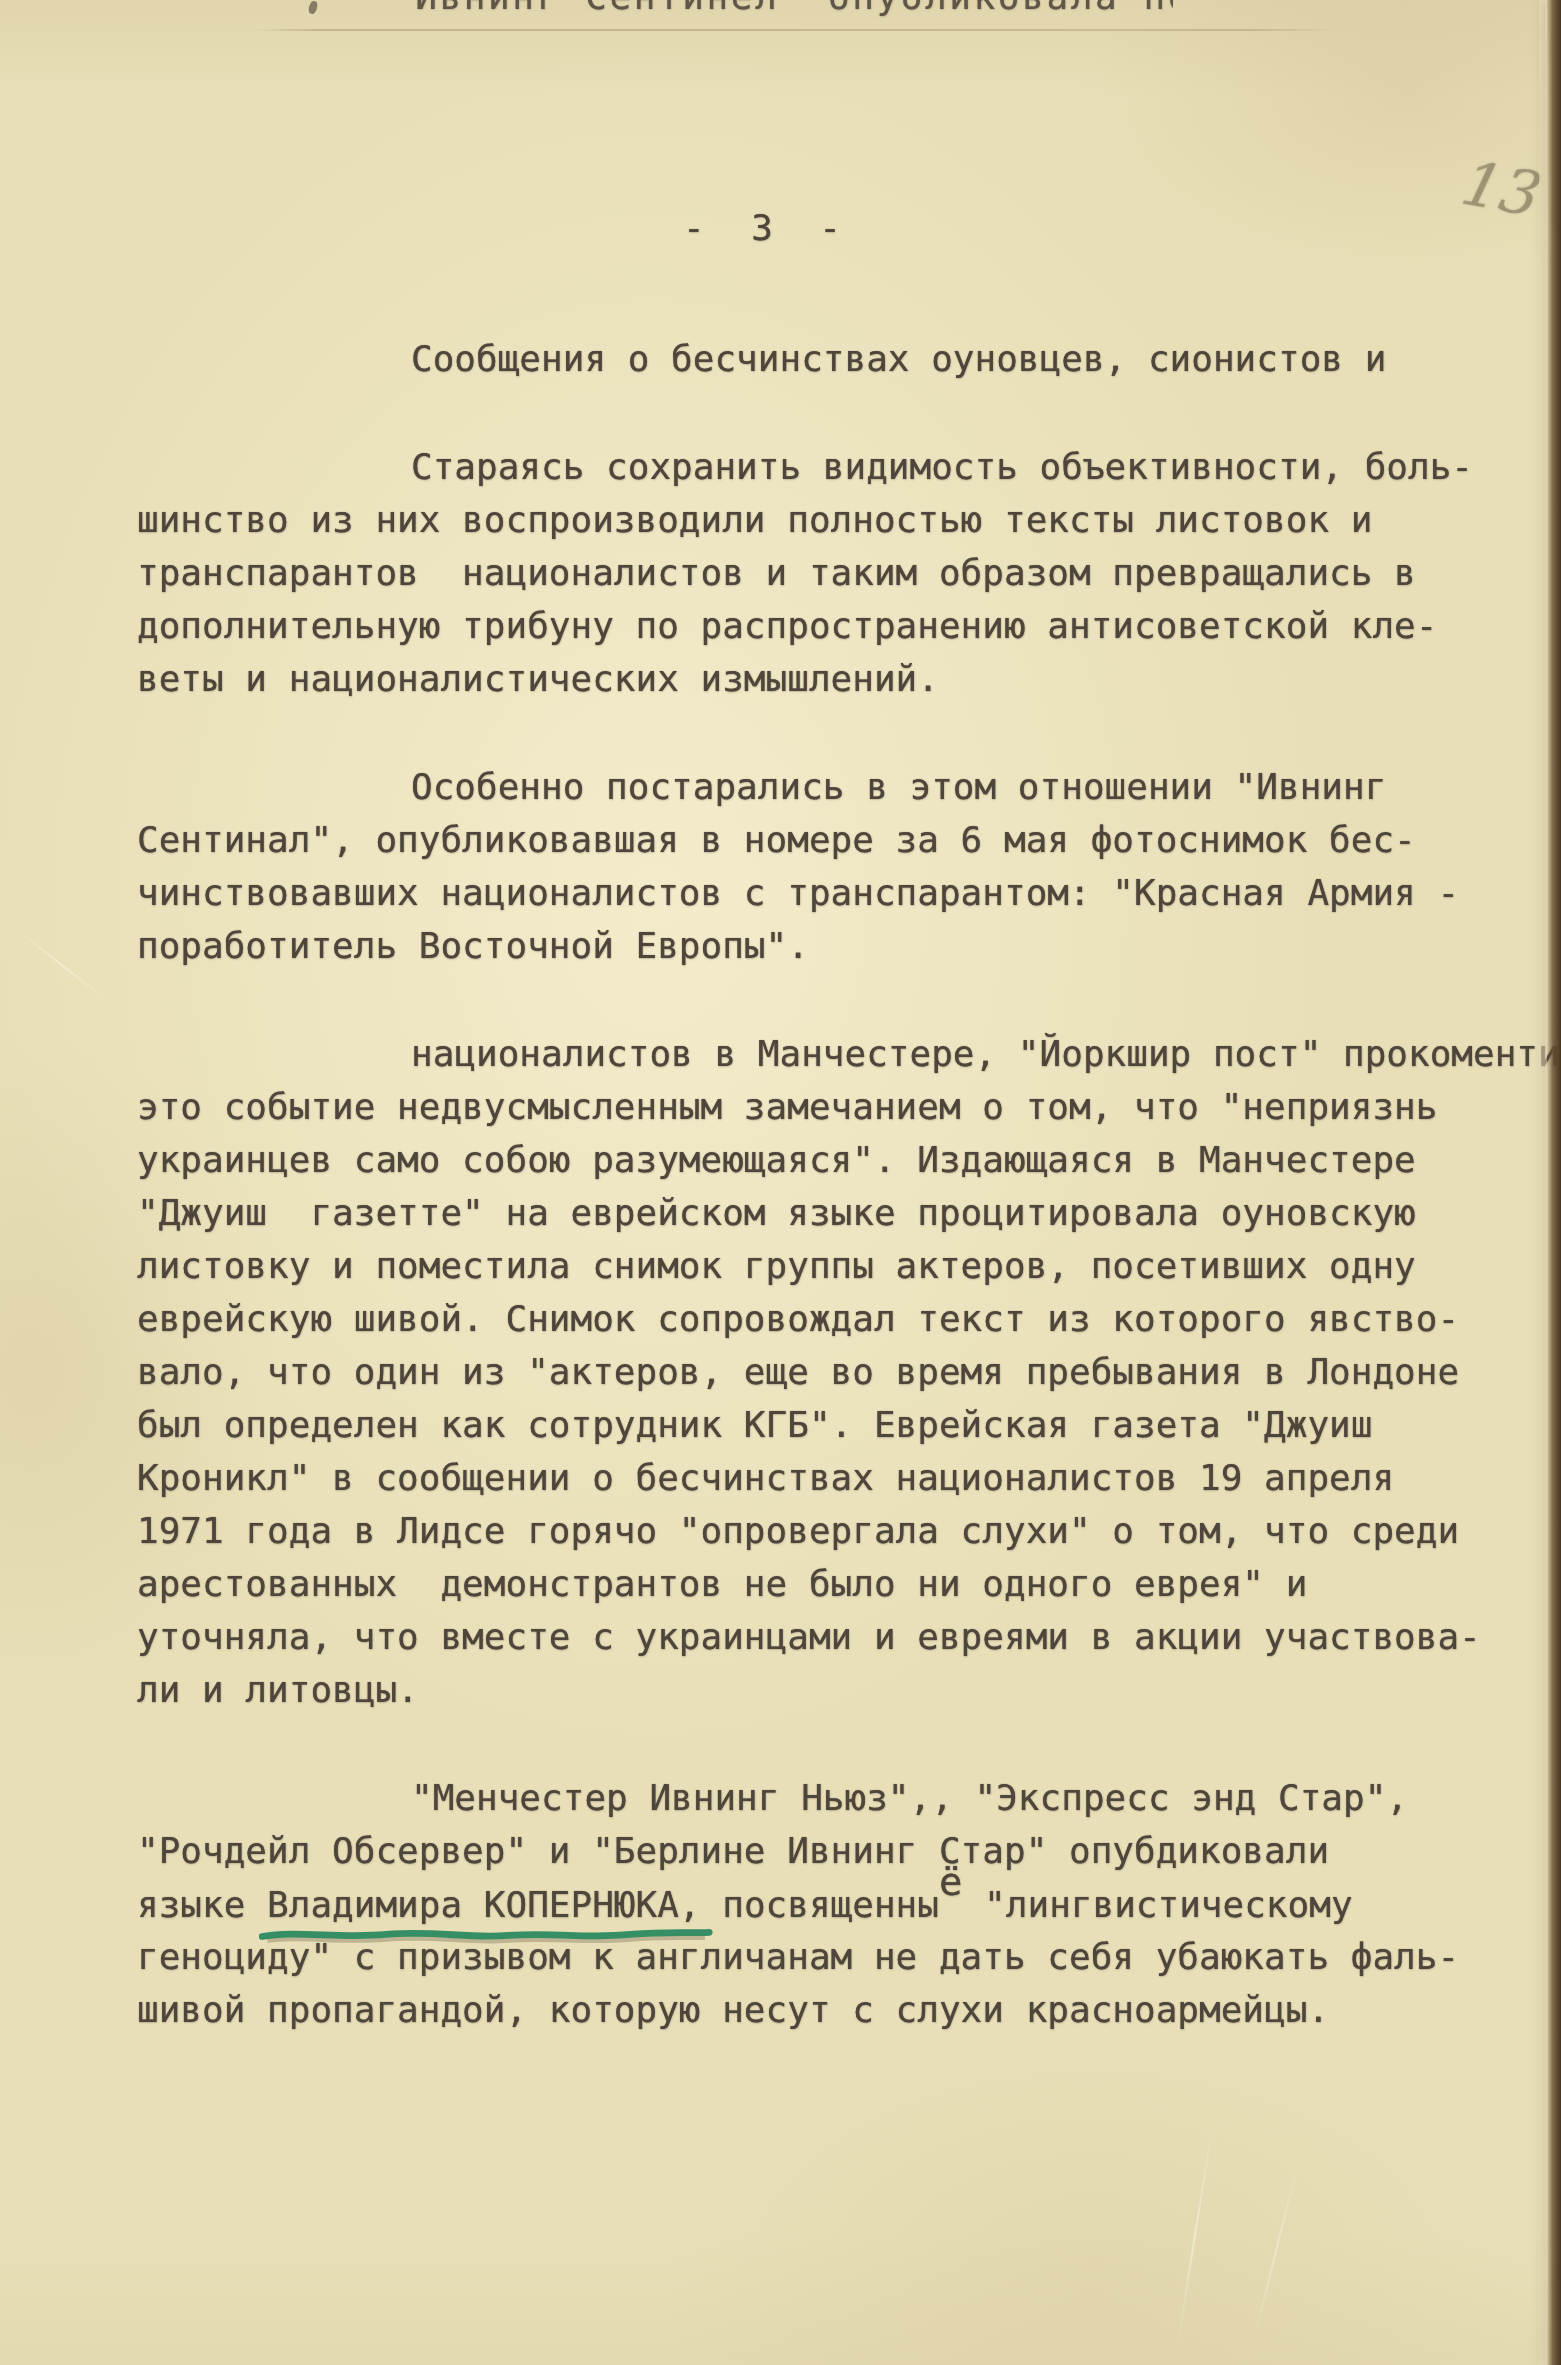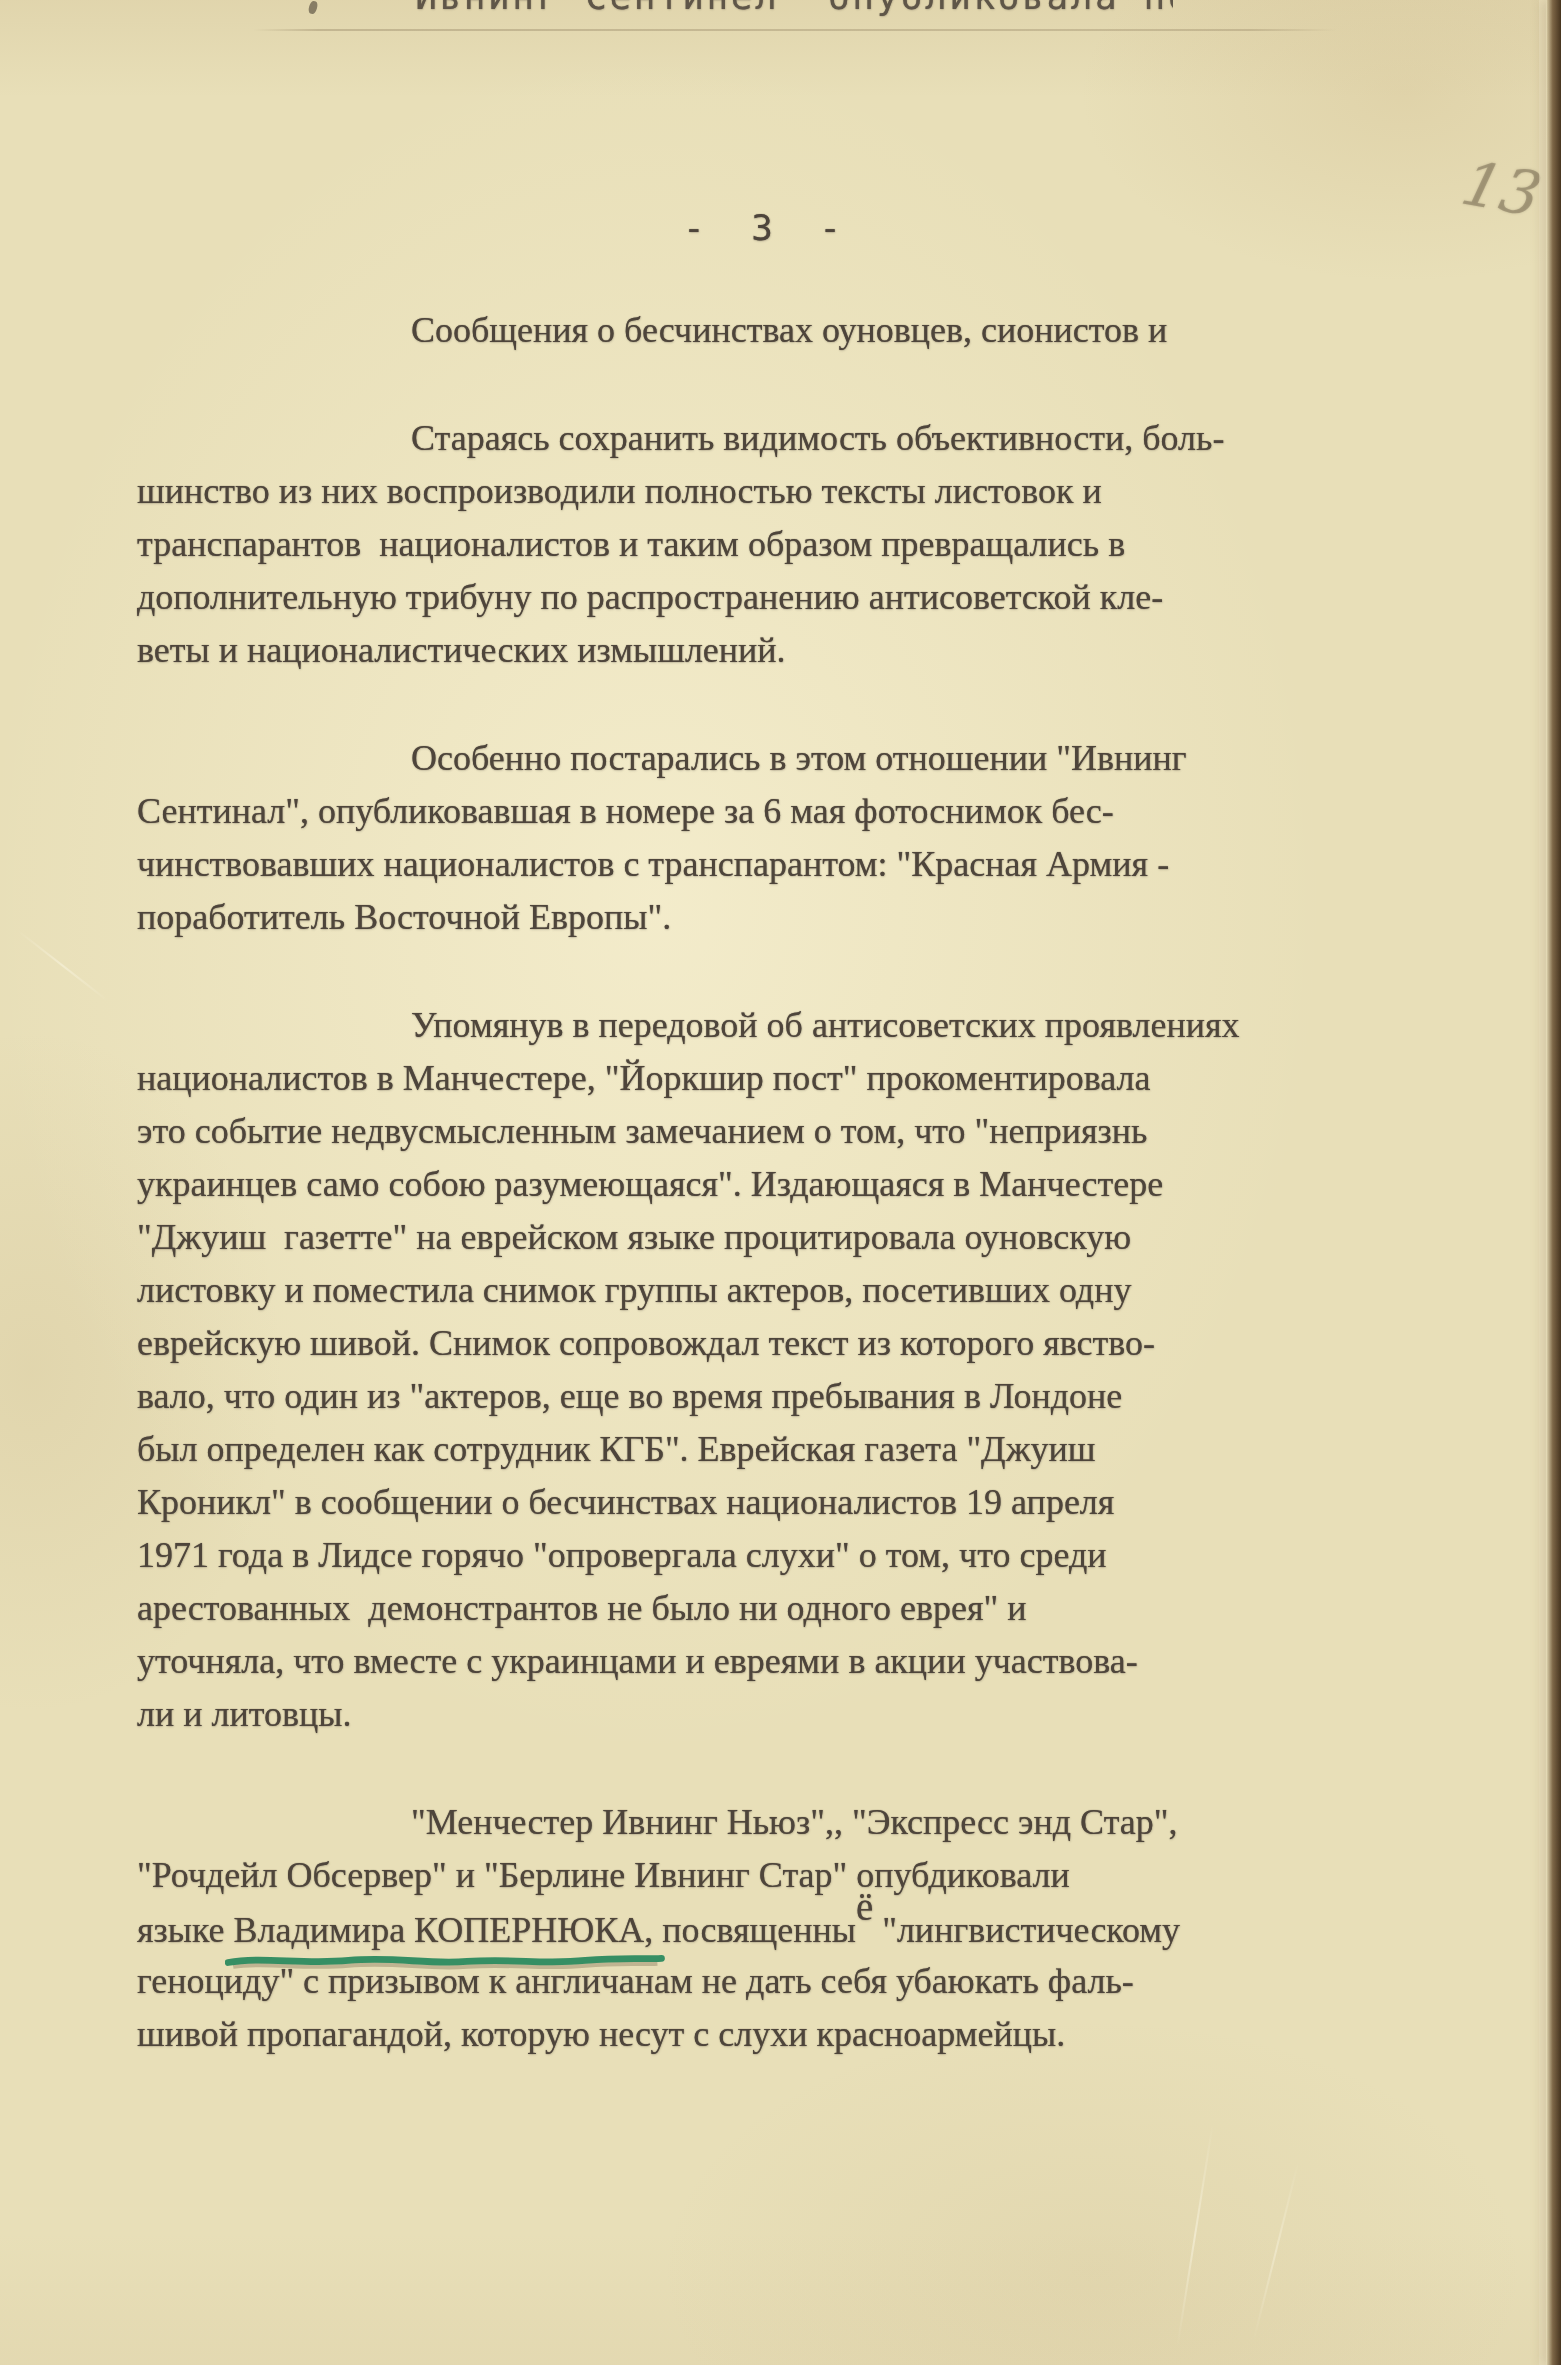--- a/index.html
+++ b/index.html
@@ -23,21 +23,21 @@
   .top-rule{position:absolute;top:29px;left:253px;width:1084px;height:1.5px;
     background:linear-gradient(to right,rgba(100,80,52,0),rgba(100,80,52,.25) 6%,rgba(100,80,52,.22) 92%,rgba(100,80,52,0));}
   .ink-blob{position:absolute;left:309px;top:1px;width:8.3px;height:13.4px;border-radius:45%/60%;
     background:rgba(62,52,42,.55);transform:rotate(16deg);}
   .page-number{position:absolute;top:207px;left:683px;font-size:36px;letter-spacing:12.4px;white-space:pre;}
   
   .pencil{position:absolute;left:1463px;top:153px;font-family:"DejaVu Serif","Liberation Serif",serif;
     font-style:italic;font-size:61px;color:rgba(134,122,95,.55);transform:rotate(10deg) skewX(-4deg);
     text-shadow:0 0 2.1px rgba(134,122,95,.45);}
   
-  .content{position:absolute;left:137px;top:304px;width:1363px;font-size:36px;line-height:53px;font-family:Liberation Serif, serif;}
+  .content{position:absolute;left:137px;top:332px;width:1363px;font-size:36px;line-height:53px;}
   .para{margin:0 0 55px 0;}
   .line{white-space:pre;height:53px;}
   .para .line:first-child{text-indent:274px;}
   .sup{display:inline-block;transform:translateY(-22px);font-size:39px;}
   .u-green{position:relative;display:inline-block;}
   .u-green svg{position:absolute;left:-8.3px;bottom:-16.5px;width:calc(100% + 23px);height:24px;pointer-events:none;}
   
   .edge{position:absolute;top:0;right:0;width:15.5px;height:100%;
     background:linear-gradient(to right,rgba(93,72,48,0),rgba(107,82,52,.85) 45%,#46341f);
     box-shadow:-5.2px 0 10.3px rgba(120,95,60,.18);}
@@ -75,21 +75,20 @@
         <div class="line">дополнительную трибуну по распространению антисоветской кле-</div>
         <div class="line">веты и националистических измышлений.</div>
       </div>
       <div class="para">
         <div class="line">Особенно постарались в этом отношении "Ивнинг</div>
         <div class="line">Сентинал", опубликовавшая в номере за 6 мая фотоснимок бес-</div>
         <div class="line">чинствовавших националистов с транспарантом: "Красная Армия -</div>
         <div class="line">поработитель Восточной Европы".</div>
       </div>
       <div class="para">
-        <div class="line">Упомянув в передовой об антисоветских проявлениях</div>
         <div class="line">националистов в Манчестере, "Йоркшир пост" прокоментировала</div>
         <div class="line">это событие недвусмысленным замечанием о том, что "неприязнь</div>
         <div class="line">украинцев само собою разумеющаяся". Издающаяся в Манчестере</div>
         <div class="line">"Джуиш  газетте" на еврейском языке процитировала оуновскую</div>
         <div class="line">листовку и поместила снимок группы актеров, посетивших одну</div>
         <div class="line">еврейскую шивой. Снимок сопровождал текст из которого явство-</div>
         <div class="line">вало, что один из "актеров, еще во время пребывания в Лондоне</div>
         <div class="line">был определен как сотрудник КГБ". Еврейская газета "Джуиш</div>
         <div class="line">Кроникл" в сообщении о бесчинствах националистов 19 апреля</div>
         <div class="line">1971 года в Лидсе горячо "опровергала слухи" о том, что среди</div>

